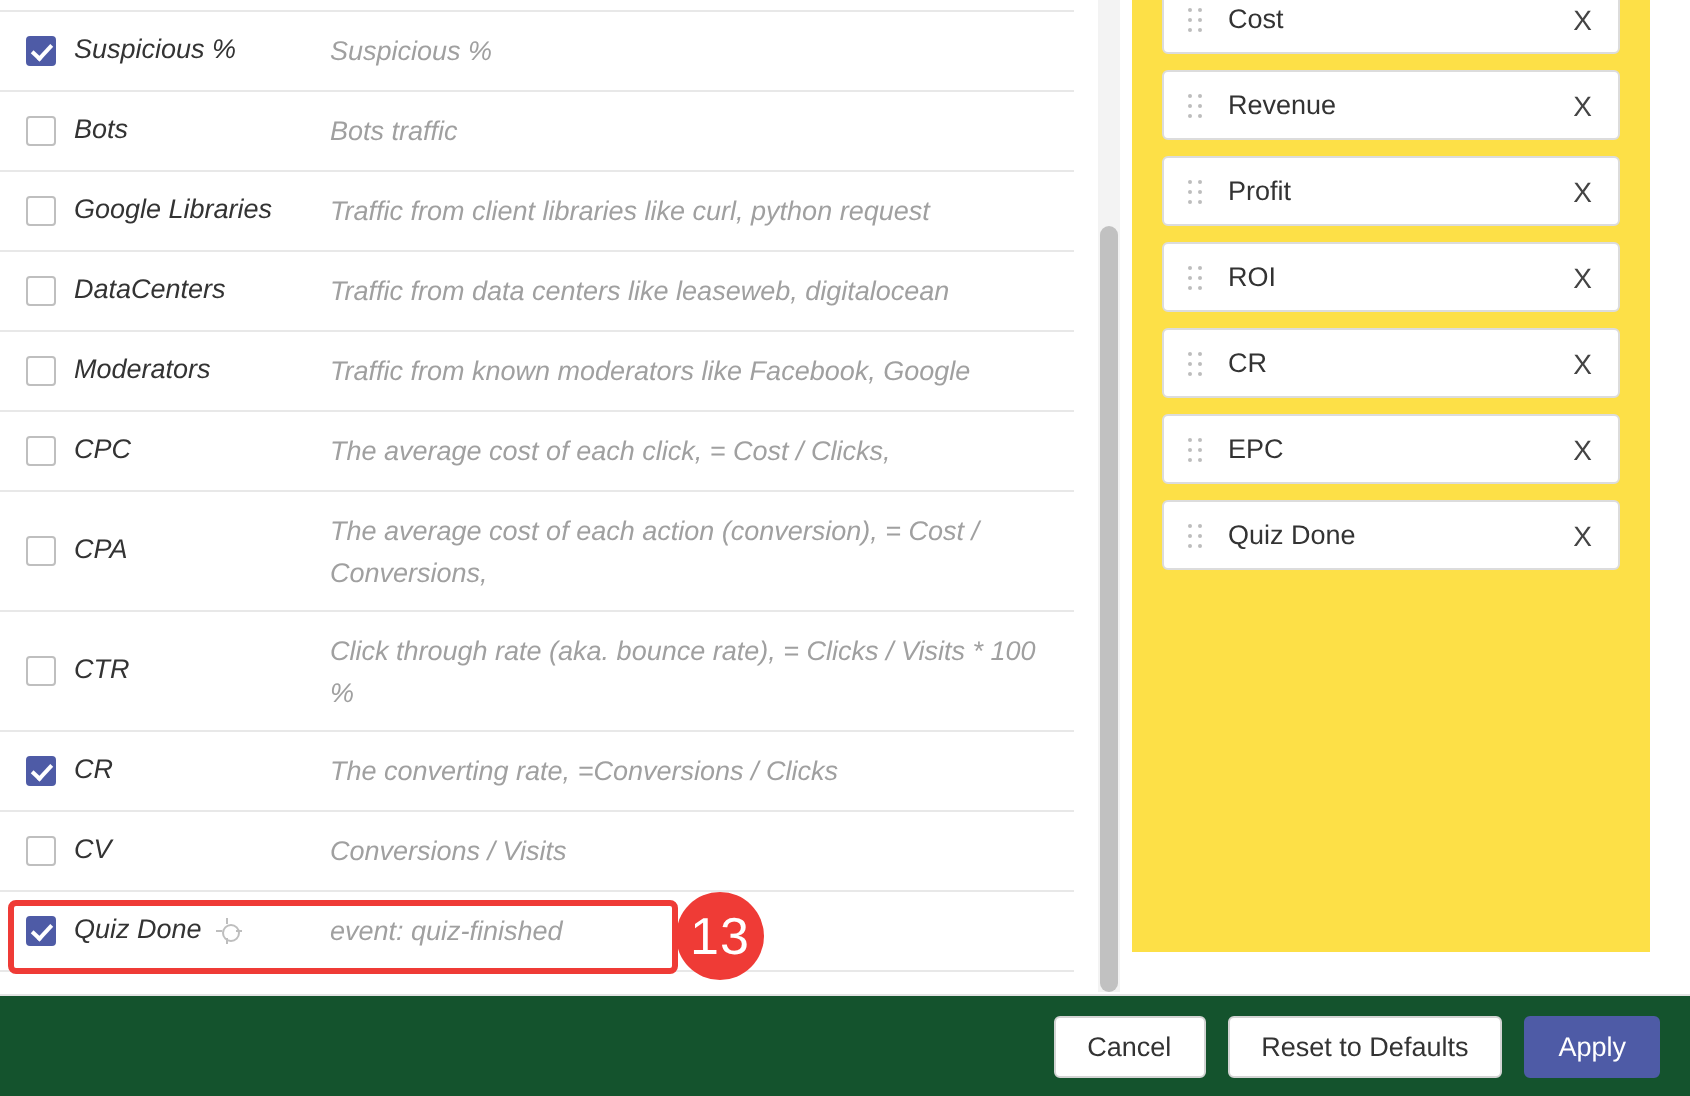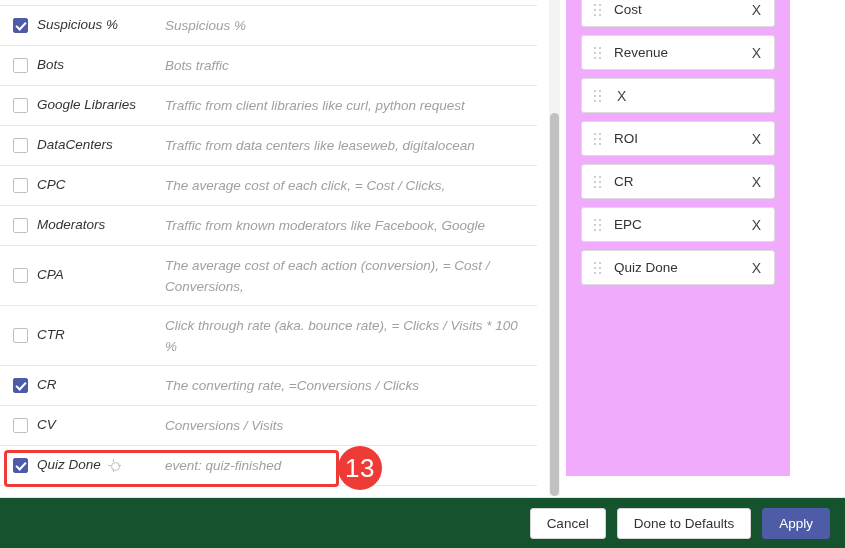--- a/index.html
+++ b/index.html
@@ -173,23 +173,23 @@
     height: 383px;
     background: #c1c1c1;
     border-radius: 5px;
   }
 
   
   .right-pane {
     position: absolute;
     left: 566px;
     top: 0;
-    width: 224px;
+    width: 259px;
     height: 476px;
-    background: #f0abfc;
+    background: #fde047;
     overflow: hidden;
   }
   .sel-list {
     position: relative;
     padding: 0 15px;
     margin-top: -8px;
   }
   .sel-item {
     display: flex;
     align-items: center;
@@ -310,32 +310,32 @@
           <div class="name-and-icon">
             <div class="col-name">DataCenters</div>
           </div>
           <div class="col-desc">Traffic from data centers like leaseweb, digitalocean</div>
         </div>
         <div class="col-row">
           <div class="cb-wrap">
             <span class="checkbox"></span>
           </div>
           <div class="name-and-icon">
+            <div class="col-name">Moderators</div>
+          </div>
+          <div class="col-desc">Traffic from known moderators like Facebook, Google</div>
+        </div>
+        <div class="col-row">
+          <div class="cb-wrap">
+            <span class="checkbox"></span>
+          </div>
+          <div class="name-and-icon">
             <div class="col-name">CPC</div>
           </div>
           <div class="col-desc">The average cost of each click, = Cost / Clicks,</div>
-        </div>
-        <div class="col-row">
-          <div class="cb-wrap">
-            <span class="checkbox"></span>
-          </div>
-          <div class="name-and-icon">
-            <div class="col-name">Moderators</div>
-          </div>
-          <div class="col-desc">Traffic from known moderators like Facebook, Google</div>
         </div>
         <div class="col-row tall2">
           <div class="cb-wrap">
             <span class="checkbox"></span>
           </div>
           <div class="name-and-icon">
             <div class="col-name">CPA</div>
           </div>
           <div class="col-desc">The average cost of each action (conversion), = Cost / Conversions,</div>
         </div>
@@ -416,20 +416,21 @@
         </div>
         <div class="sel-item">
           <div class="drag-handle">
             <span></span>
             <span></span>
             <span></span>
             <span></span>
             <span></span>
             <span></span>
           </div>
+          <div class="sel-label">Profit</div>
           <div class="sel-remove">X</div>
         </div>
         <div class="sel-item">
           <div class="drag-handle">
             <span></span>
             <span></span>
             <span></span>
             <span></span>
             <span></span>
             <span></span>
@@ -471,17 +472,17 @@
             <span></span>
           </div>
           <div class="sel-label">Quiz Done</div>
           <div class="sel-remove">X</div>
         </div>
       </div>
   </div>
 
   <div class="footer">
     <div class="btn btn-default">Cancel</div>
-    <div class="btn btn-default">Done to Defaults</div>
+    <div class="btn btn-default">Reset to Defaults</div>
     <div class="btn btn-primary">Apply</div>
   </div>
 
 </div>
 
 </body></html>

